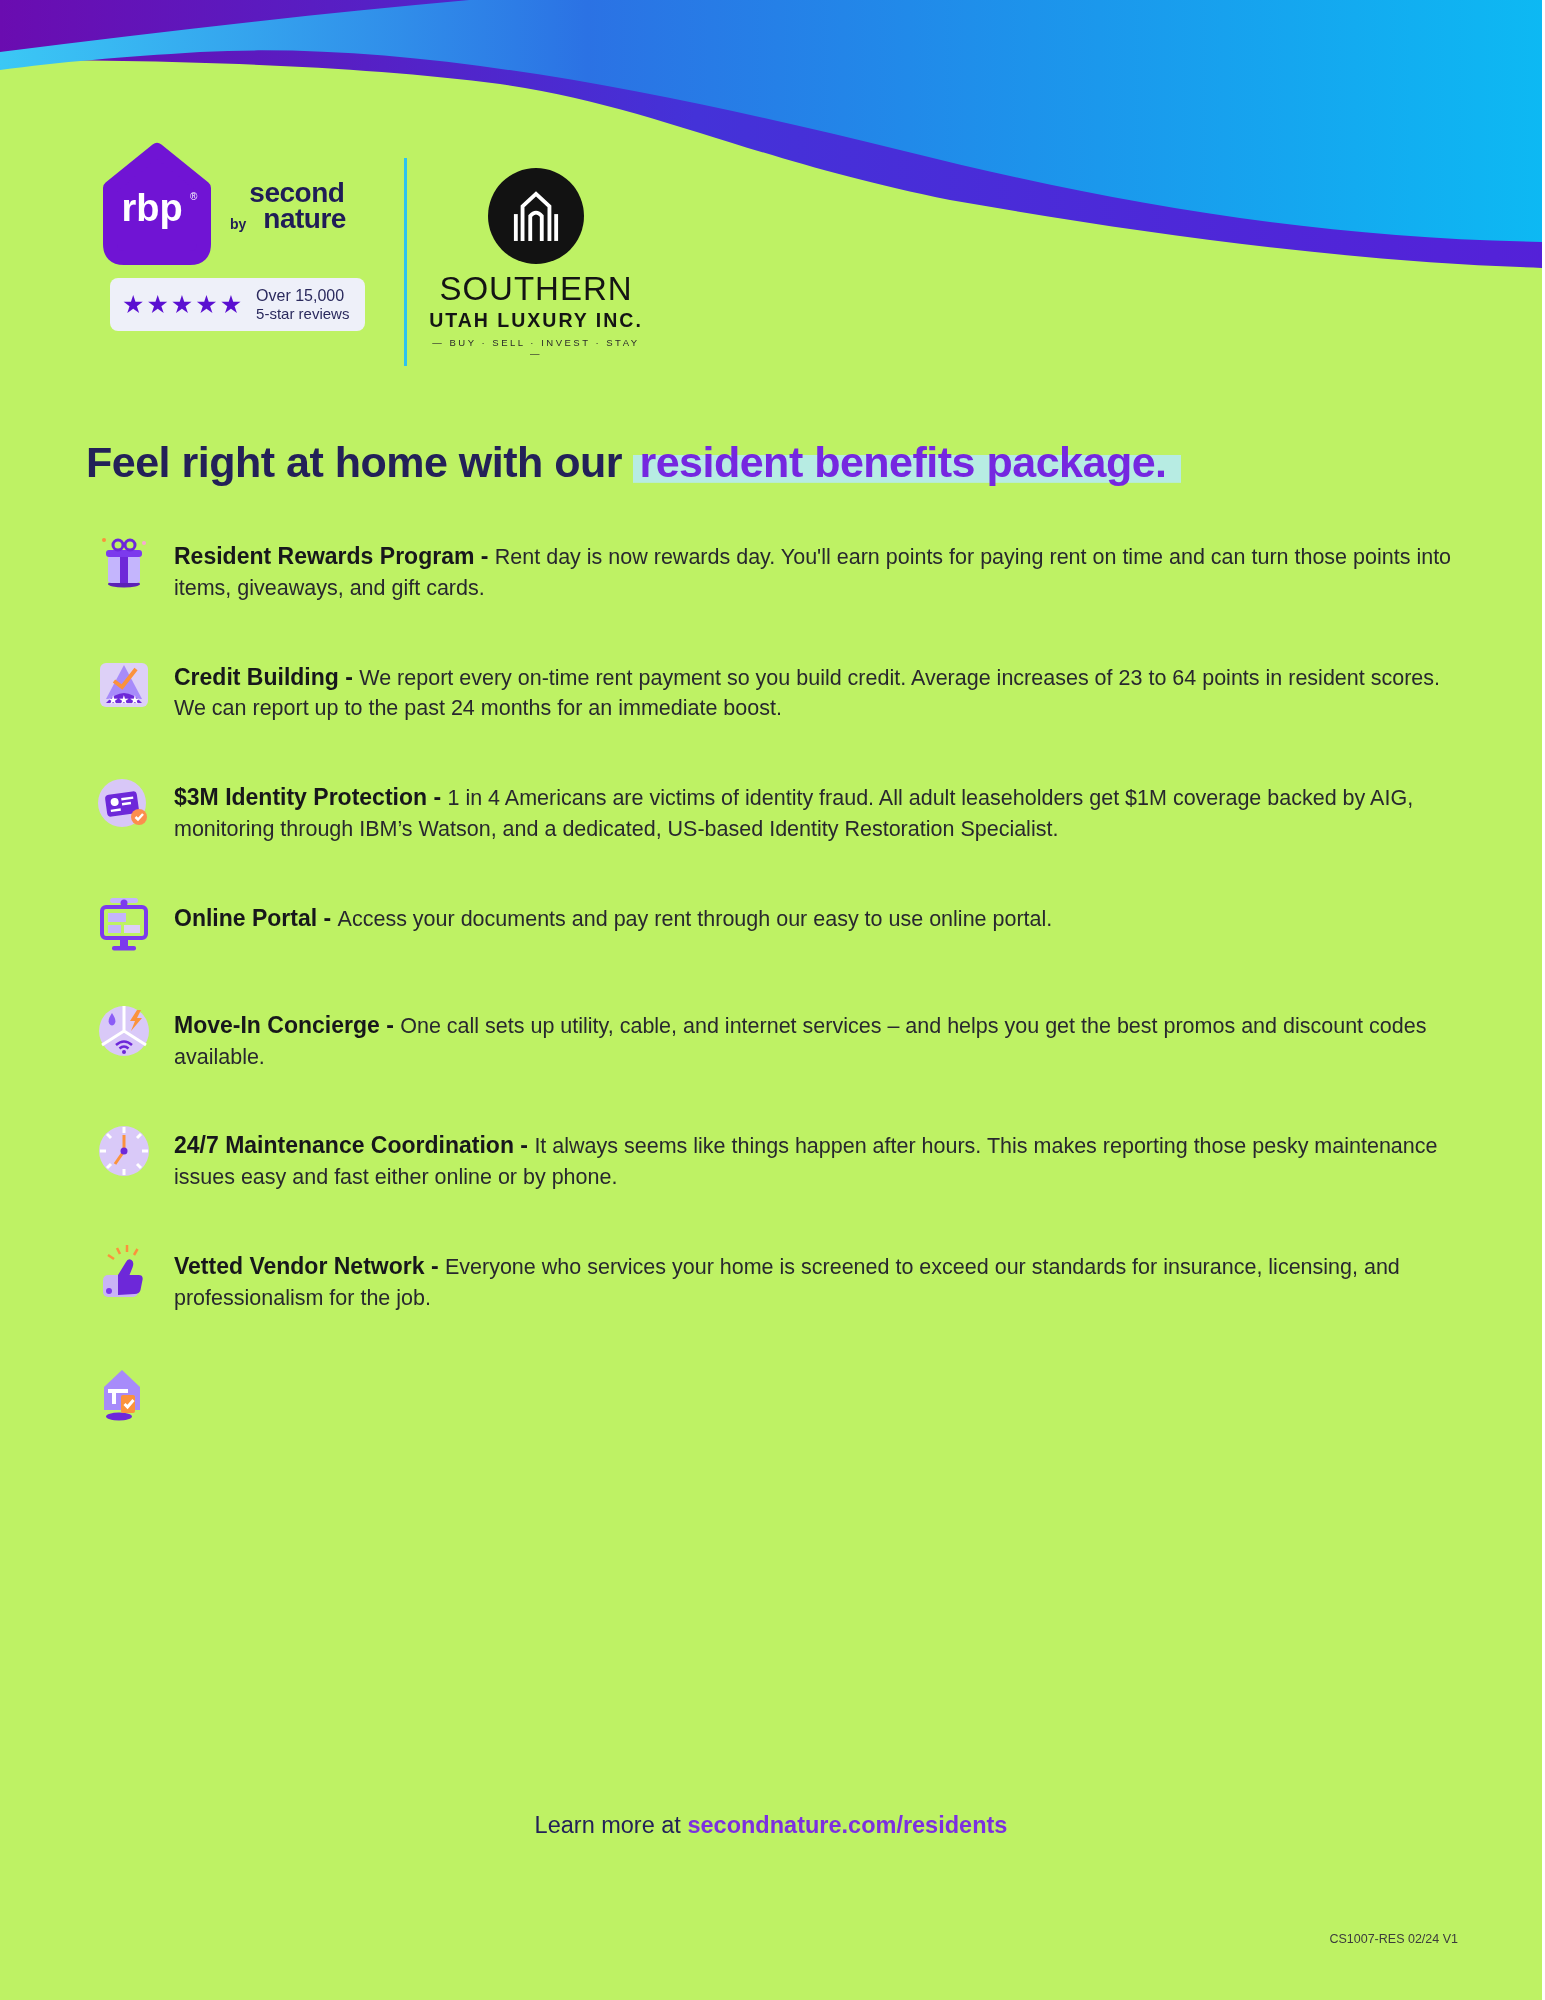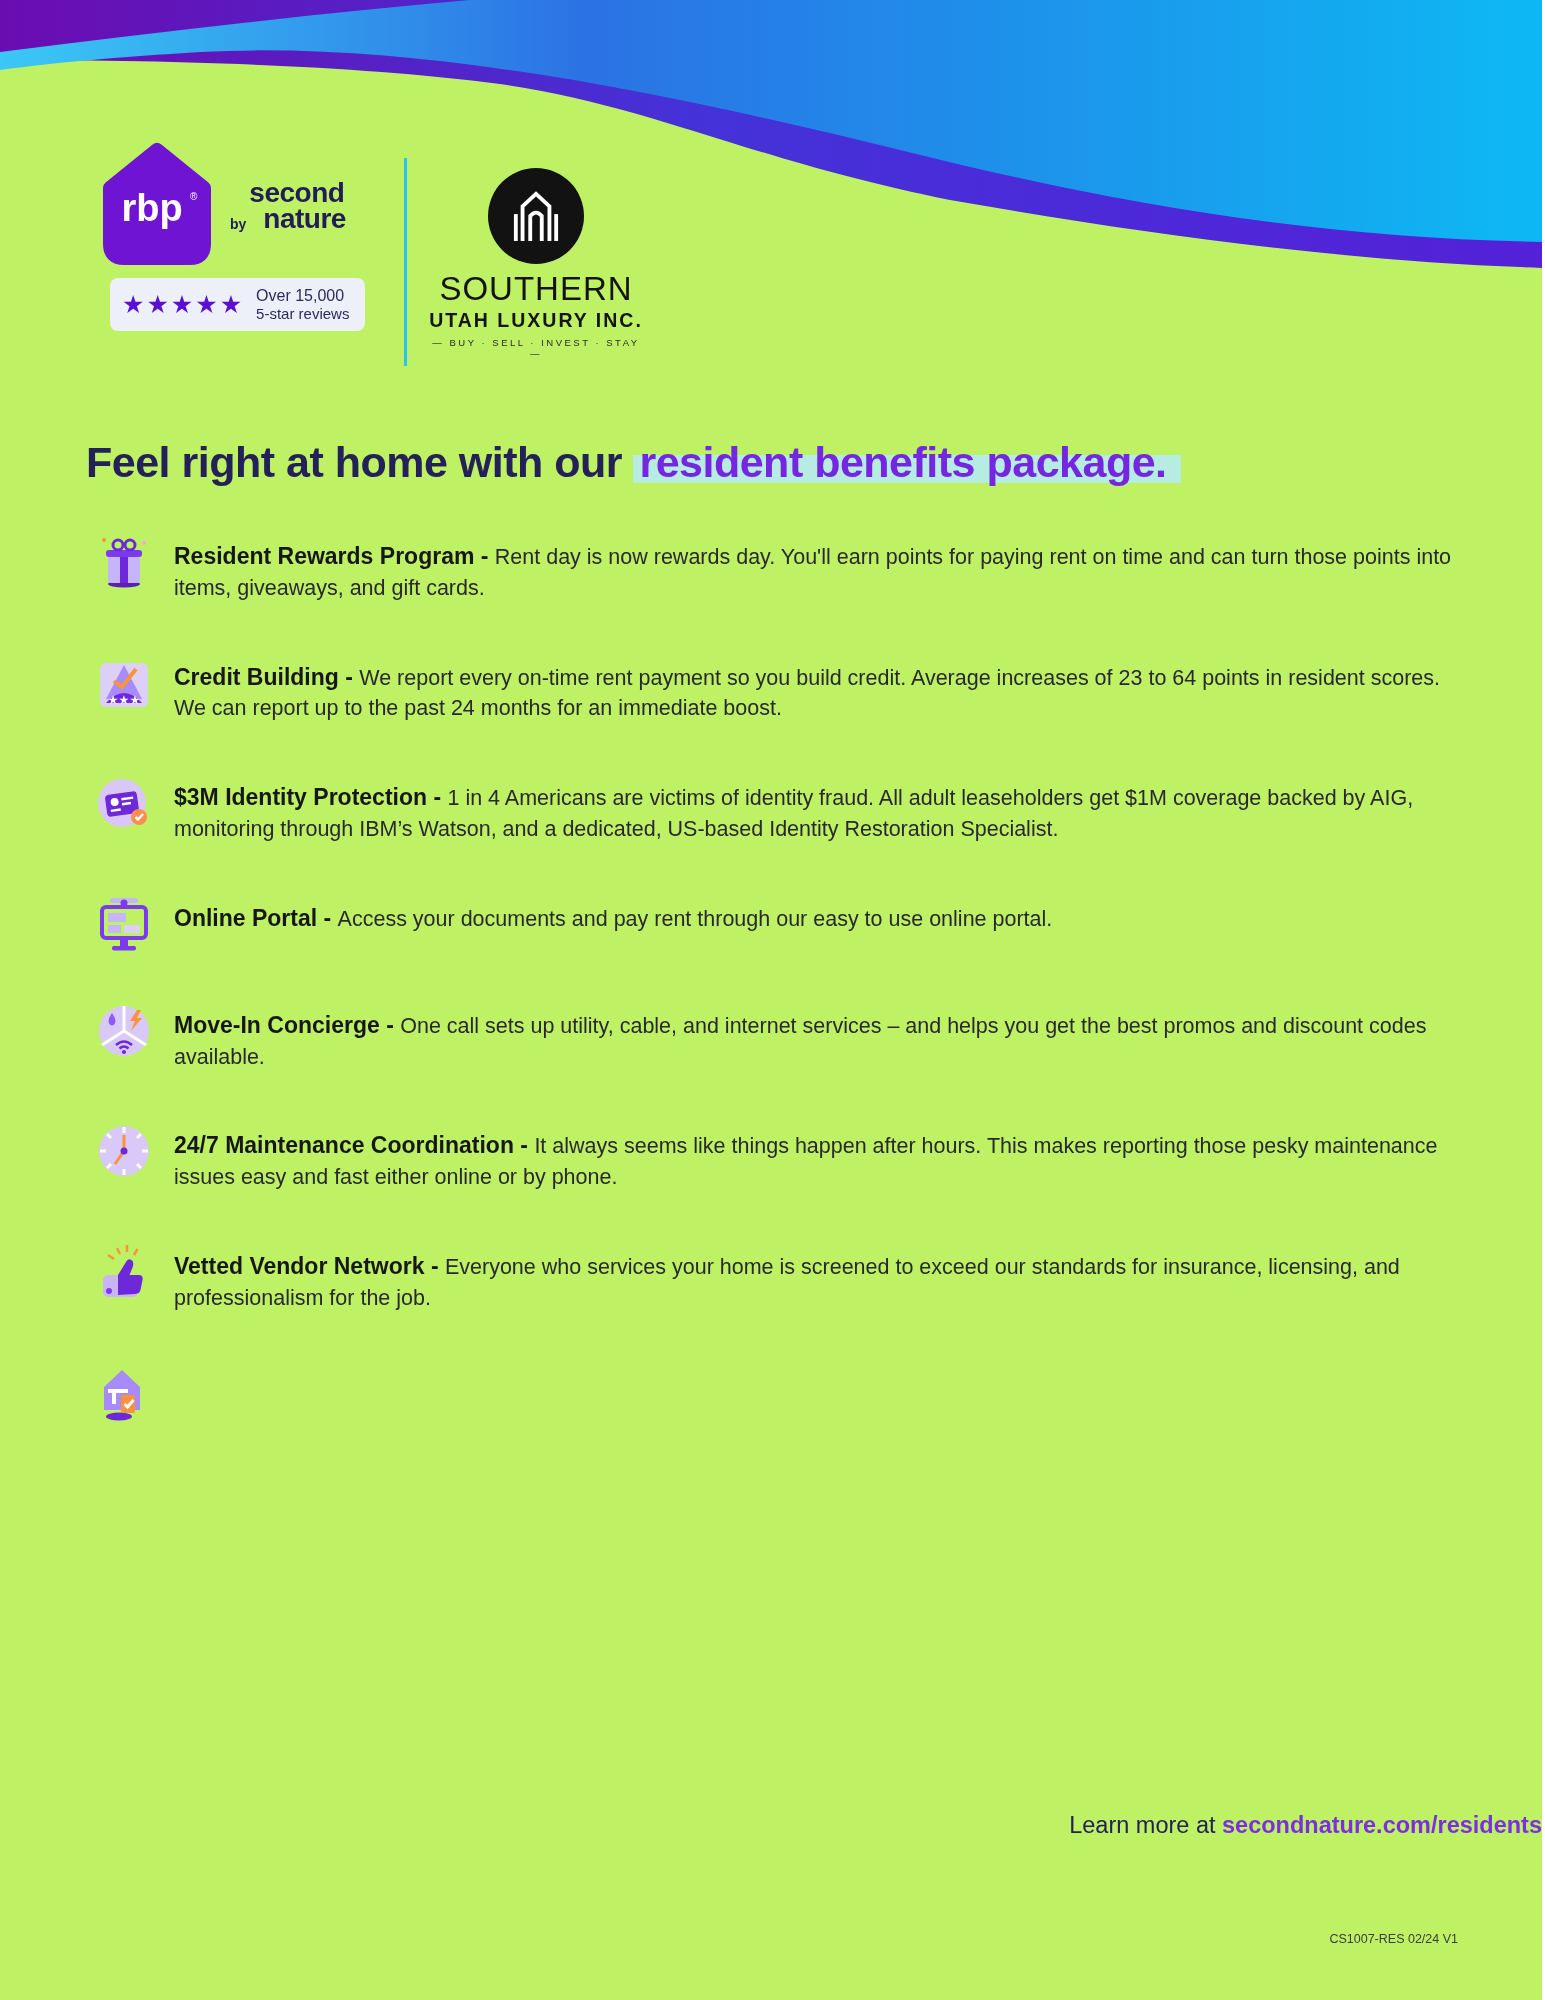--- a/index.html
+++ b/index.html
@@ -38,21 +38,21 @@
     color:#7527e0;padding:0 14px 0 6px;
     background:linear-gradient(#b7ece3,#b7ece3) no-repeat 0 82% / 100% 58%;
   }
   
   .benefits{position:absolute;left:96px;top:540px;width:1370px;}
   .benefit{display:flex;align-items:flex-start;margin-bottom:57px;}
   .b-icon{width:56px;height:56px;flex:0 0 56px;margin-right:22px;margin-top:-6px;}
   .benefit p{margin:0;font-size:21.5px;line-height:1.43;color:#28282e;max-width:1285px;}
   .benefit strong{font-size:23px;font-weight:700;color:#17171b;}
   
-  .footer{position:absolute;top:1812px;left:0;width:100%;text-align:right;
+  .footer{position:absolute;top:1812px;left:0;width:100%;text-align:center;
     font-size:23.5px;color:#232158;}
   .footer a{color:#7c2fe0;font-weight:700;text-decoration:none;}
   .doc-code{position:absolute;top:1932px;right:84px;font-size:12.5px;color:#3c3c3c;}
 </style>
 </head>
 <body>
 
 <div class="page">
 
   <svg class="wave" viewBox="0 0 1545 330" preserveAspectRatio="none" aria-hidden="true">

